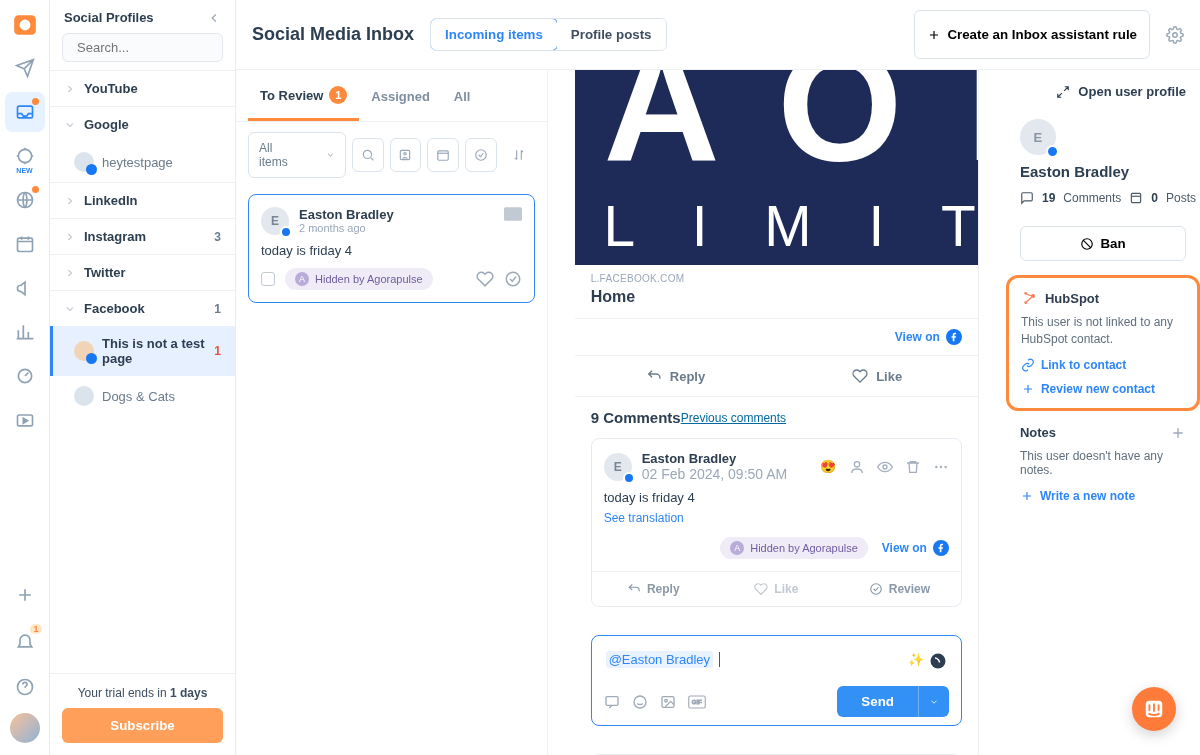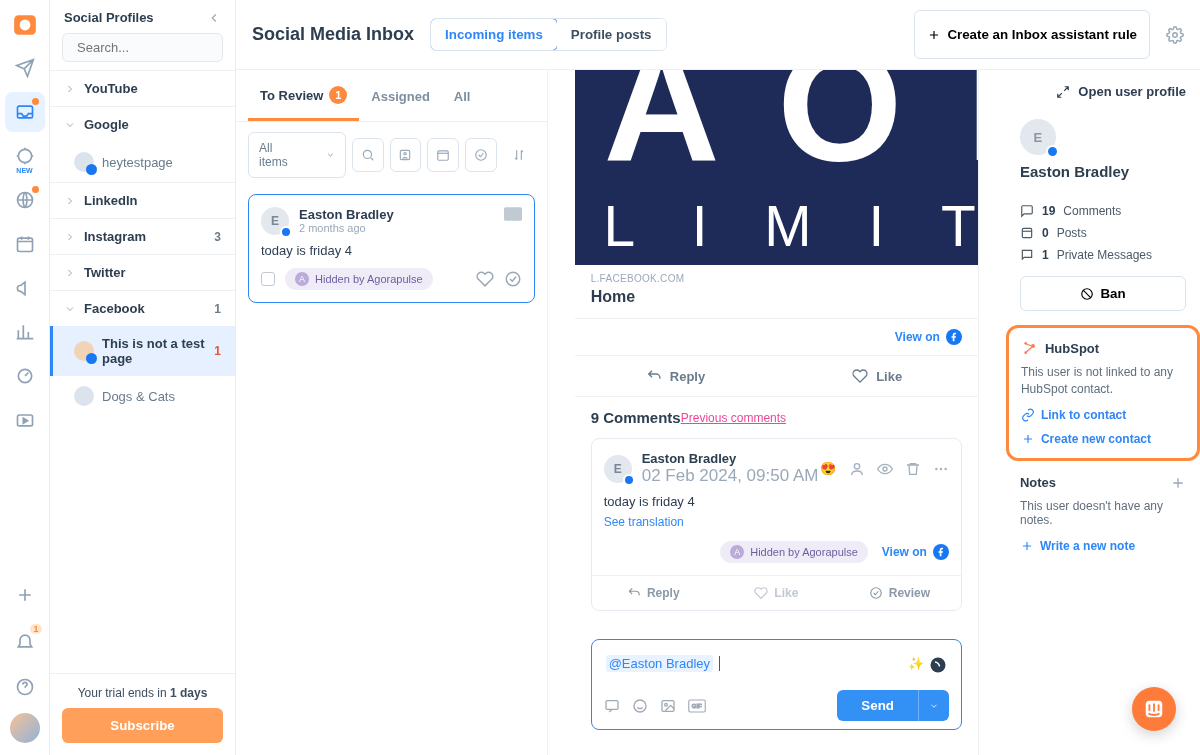--- a/index.html
+++ b/index.html
@@ -76,26 +76,26 @@
     .link-prev { padding: 8px 16px 12px; border-bottom: 1px solid #eef1f4; }
     .link-host { font-size: 10px; color: #9aa8b8; letter-spacing: .3px; }
     .link-title { font-weight: 700; font-size: 16px; margin-top: 4px; }
     .viewon-row { display: flex; justify-content: flex-end; padding: 10px 16px; }
     .viewon { color: #2f87f7; font-weight: 600; font-size: 12px; display: flex; align-items: center; gap: 6px; cursor: pointer; }
     .fb-circle { width: 16px; height: 16px; border-radius: 50%; background: #1877f2; display: inline-flex; align-items: center; justify-content: center; }
     .actions { display: flex; border-top: 1px solid #eef1f4; border-bottom: 1px solid #eef1f4; }
     .actions .act { flex: 1; padding: 12px 0; display: flex; align-items: center; justify-content: center; gap: 8px; color: #6a7b8c; font-weight: 600; cursor: pointer; }
     .convo-sub { display: flex; justify-content: flex-start; align-items: center; padding: 12px 16px 6px; }
     .convo-sub h3 { font-size: 15px; font-weight: 700; }
-    .prev-comments { color: #ec4899; font-size: 12px; text-decoration: underline; cursor: pointer; }
+    .prev-comments { color: #0369a1; font-size: 12px; text-decoration: underline; cursor: pointer; }
     .comment { margin: 6px 16px; border: 1px solid #e6ebf1; border-radius: 8px; padding: 12px; }
     .comment-head { display: flex; align-items: center; }
     .comment-head .meta { margin-left: 10px; }
     .comment-head .name { font-weight: 700; }
-    .comment-head .time { font-size: 17px; color: #9aa8b8; }
+    .comment-head .time { font-size: 14px; color: #9aa8b8; }
     .comment-head .icons { margin-left: auto; display: flex; gap: 12px; color: #a4b0bd; }
     .comment-body { margin-top: 8px; }
     .see-translation { color: #2f87f7; font-size: 12px; margin-top: 6px; display: inline-block; cursor: pointer; }
     .comment-tags { display: flex; justify-content: flex-end; gap: 14px; margin-top: 12px; align-items: center; }
     .react-row { display: flex; border-top: 1px solid #eef1f4; margin: 12px -12px -12px; padding: 10px 0 10px; }
     .react-row .r { flex: 1; display: flex; justify-content: center; align-items: center; gap: 6px; font-size: 12px; font-weight: 600; color: #8b99a8; cursor: pointer; }
     .reply-box { margin: 28px 16px; border: 1px solid #2f87f7; border-radius: 8px; padding: 10px 12px 8px; }
     .reply-input { font-size: 13px; padding: 6px 2px; min-height: 26px; display: flex; justify-content: space-between; align-items:flex-start; }
     .reply-input .mention { color: #2f87f7; background: #e9f2ff; padding: 1px 3px; border-radius: 3px; font-size: 13px; }
     .reply-tools { display: flex; align-items: center; gap: 12px; margin-top: 10px; color: #a0aab6; }
@@ -105,21 +105,21 @@
     .send-btn .drop { border-left: 1px solid rgba(255,255,255,.3); padding: 0 10px; display: flex; align-items: center; }
     .add-label { margin: 6px 16px; border: 1px solid #e6ebf1; border-radius: 8px; padding: 10px 12px; display: flex; align-items: center; color: #a21caf; }
     .next-comments { text-align: right; padding: 8px 16px 12px; color: #7e8ea0; font-size: 12px; text-decoration: underline; }
 
     
     .right-panel { width: 203px; padding: 14px 14px 0; overflow-y: auto; }
     .open-profile { display: flex; gap: 8px; align-items: center; font-weight: 700; margin-bottom: 20px; justify-content: flex-end; }
     .rp-avatar { width: 36px; height: 36px; border-radius: 50%; background: #e3e8ee; position: relative; display:flex; align-items:center; justify-content:center; color:#8a96a5; font-weight:700; }
     .rp-avatar .fb-dot { position: absolute; right: -3px; bottom: -3px; width: 13px; height: 13px; border-radius: 50%; background: #1877f2; border: 2px solid #fff; }
     .rp-name { font-weight: 700; font-size: 15px; margin-top: 8px; }
-    .rp-stats { margin: 24px 0 14px; display: flex; flex-direction: column; gap: 8px; color: #4b5966;}
+    .rp-stats { margin: 4px 0 14px; display: flex; flex-direction: row; gap: 8px; color: #4b5966;}
     .rp-stats .row { display: flex; align-items: center; gap: 8px; font-size: 12px; }
     .rp-stats .row .n { font-weight: 700; color: #2d3e50; }
     .ban-btn { width: 100%; border: 1px solid #dbe4ed; background: #fff; padding: 9px; border-radius: 6px; font-weight: 600; cursor: pointer; display: flex; align-items: center; justify-content: center; gap: 6px; }
     .hubspot-box { border: 3px solid #ff8a3d; border-radius: 12px; padding: 12px; margin: 14px -14px; }
     .hubspot-head { display: flex; align-items: center; gap: 8px; font-weight: 700; }
     .hs-logo { color: #ff7a59; }
     .hs-text { font-size: 12px; color: #606f7e; margin: 8px 0 10px; line-height: 1.4; }
     .hs-link { color: #2f87f7; font-weight: 600; font-size: 12px; display: flex; align-items: center; gap: 6px; margin-top: 10px; cursor: pointer; }
     .notes-head { font-weight: 700; display: flex; justify-content: space-between; align-items: center; margin-bottom: 8px; }
     .notes-text { font-size: 12px; color: #606f7e; margin-bottom: 12px; }
@@ -673,21 +673,21 @@
           <div class="hs-link">
               <svg width="14" height="14" viewBox="0 0 24 24" fill="none" stroke="currentColor" stroke-width="2">
                 <path d="M10 13a5 5 0 007 0l3-3a5 5 0 00-7-7l-1 1M14 11a5 5 0 00-7 0l-3 3a5 5 0 007 7l1-1"></path>
               </svg>
               <span>Link to contact</span>
             </div>
           <div class="hs-link">
               <svg width="14" height="14" viewBox="0 0 24 24" stroke="currentColor" stroke-width="2">
                 <path d="M12 5v14M5 12h14"></path>
               </svg>
-              <span>Create new contact</span>
+              <span>Review new contact</span>
             </div>
         </div>
 
         <div class="notes-head">
           <span>Notes</span>
           <span style="color:#9aa8b8">
               <svg width="16" height="16" viewBox="0 0 24 24" stroke="currentColor" stroke-width="2">
                 <path d="M12 5v14M5 12h14"></path>
               </svg>
             </span>

